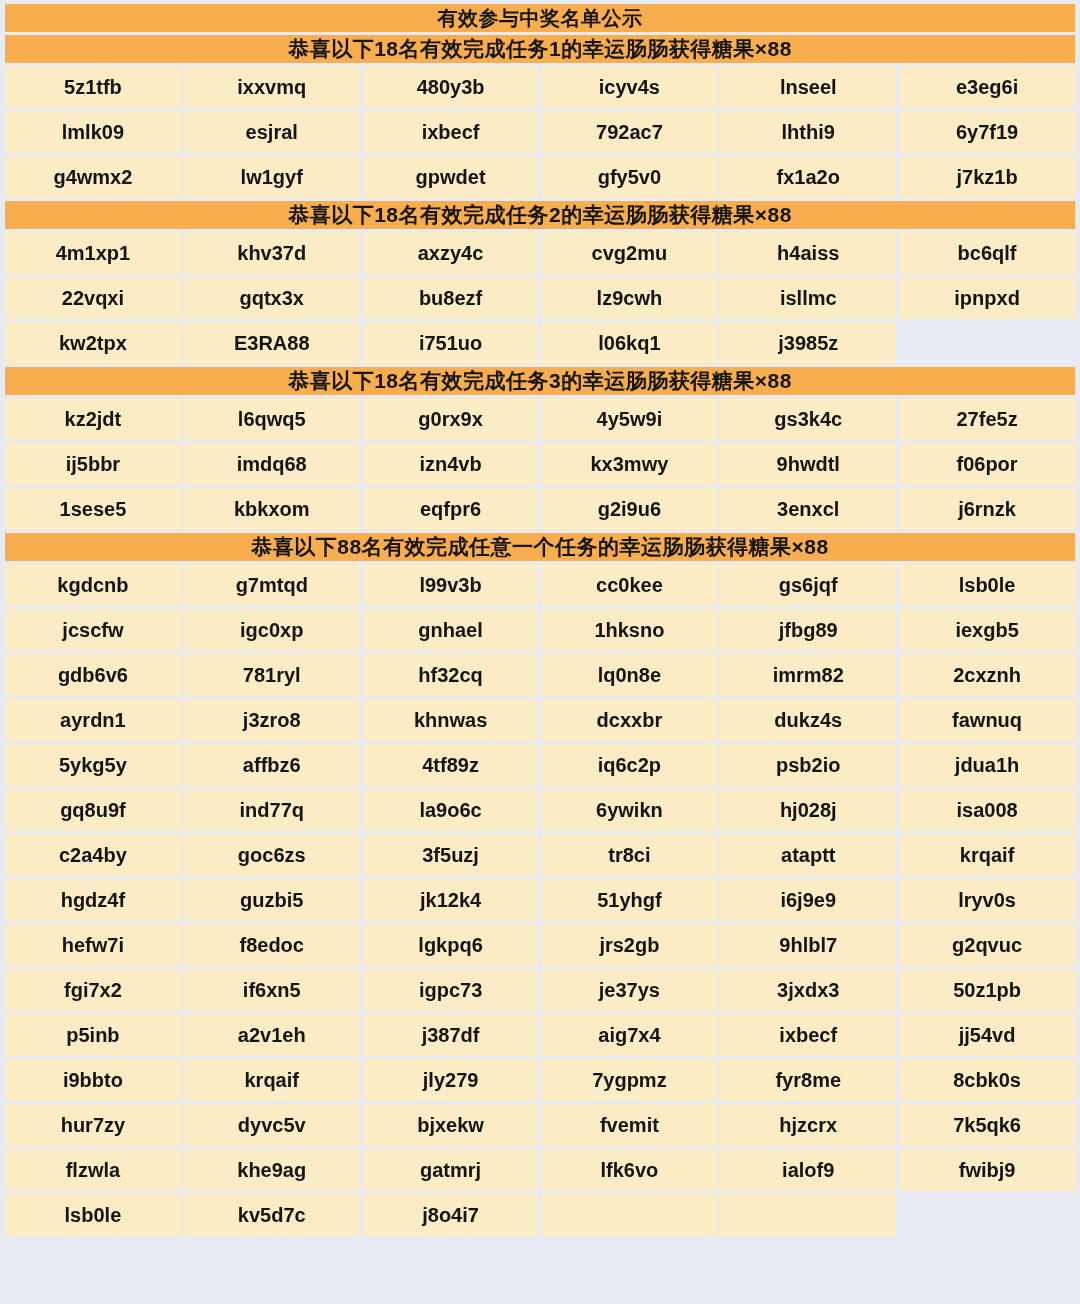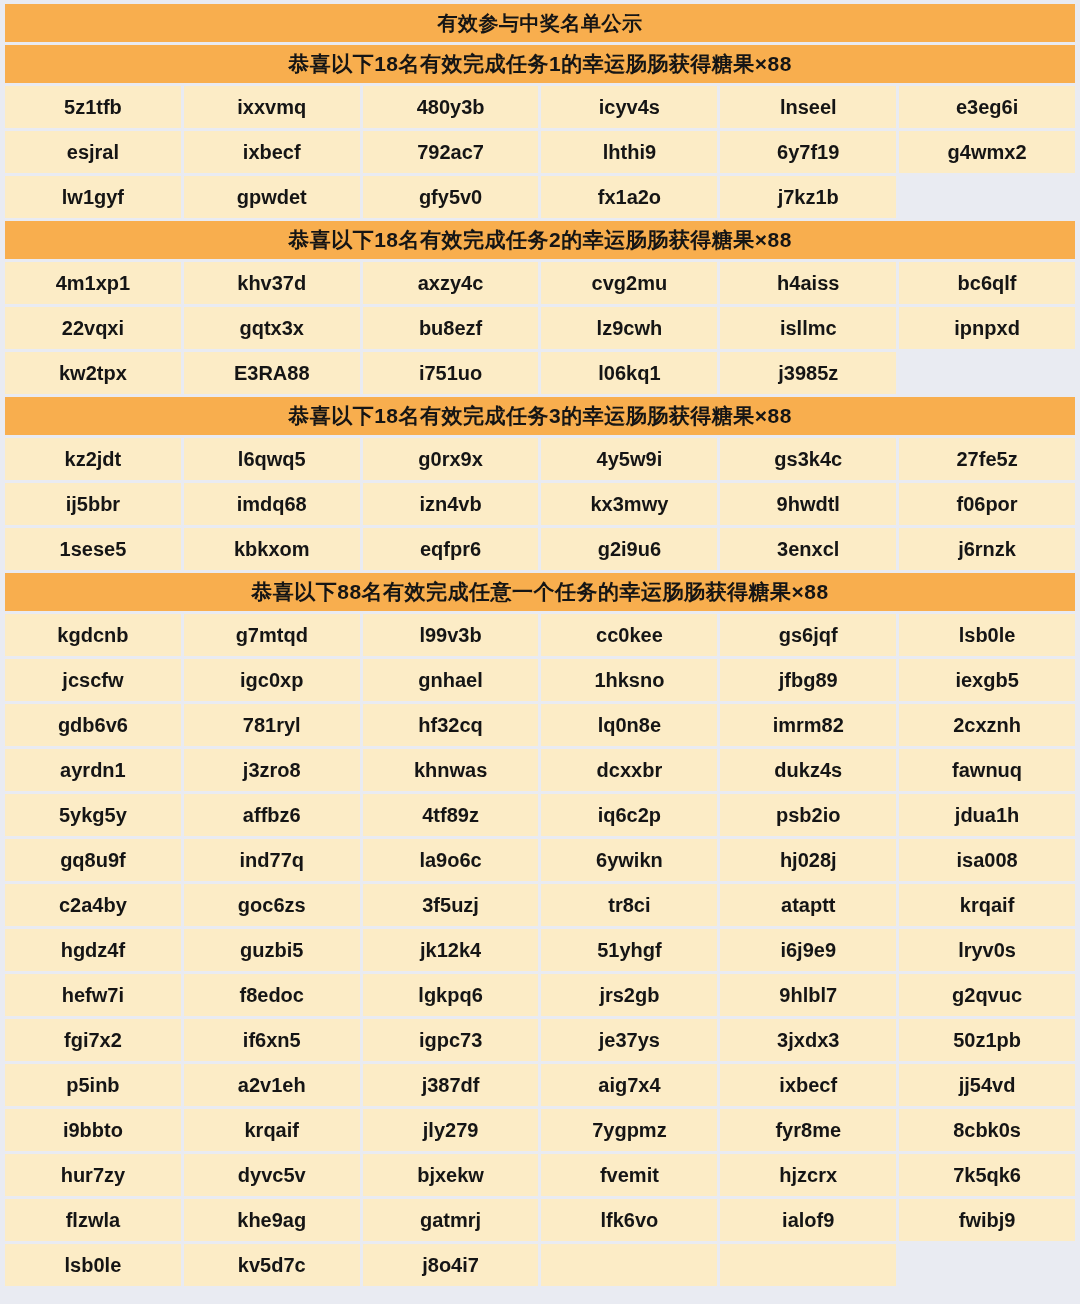--- a/index.html
+++ b/index.html
@@ -12,21 +12,21 @@
   .board {
     width: 1080px;
     min-height: 1304px;
     padding: 4px 5px 5px 5px;
     display: flex;
     flex-direction: column;
     gap: 3px;
     background: var(--page-bg, #E9EBF2);
   }
   .bar {
-    height: 38px;
+    height: 28px;
     display: flex;
     align-items: center;
     justify-content: center;
     background: var(--orange, #F8AE4E);
     color: var(--text, #151515);
     font-weight: 700;
     font-size: 21px;
     letter-spacing: 0.5px;
     flex: 0 0 auto;
   }
@@ -56,20 +56,21 @@
   <div class="bar title-bar">有效参与中奖名单公示</div>
 
 <div class="bar">恭喜以下18名有效完成任务1的幸运肠肠获得糖果×88</div>
     <div class="names-grid">
       <div class="cell">5z1tfb</div>
       <div class="cell">ixxvmq</div>
       <div class="cell">480y3b</div>
       <div class="cell">icyv4s</div>
       <div class="cell">lnseel</div>
       <div class="cell">e3eg6i</div>
+      <div class="cell">lmlk09</div>
       <div class="cell">esjral</div>
       <div class="cell">ixbecf</div>
       <div class="cell">792ac7</div>
       <div class="cell">lhthi9</div>
       <div class="cell">6y7f19</div>
       <div class="cell">g4wmx2</div>
       <div class="cell">lw1gyf</div>
       <div class="cell">gpwdet</div>
       <div class="cell">gfy5v0</div>
       <div class="cell">fx1a2o</div>

